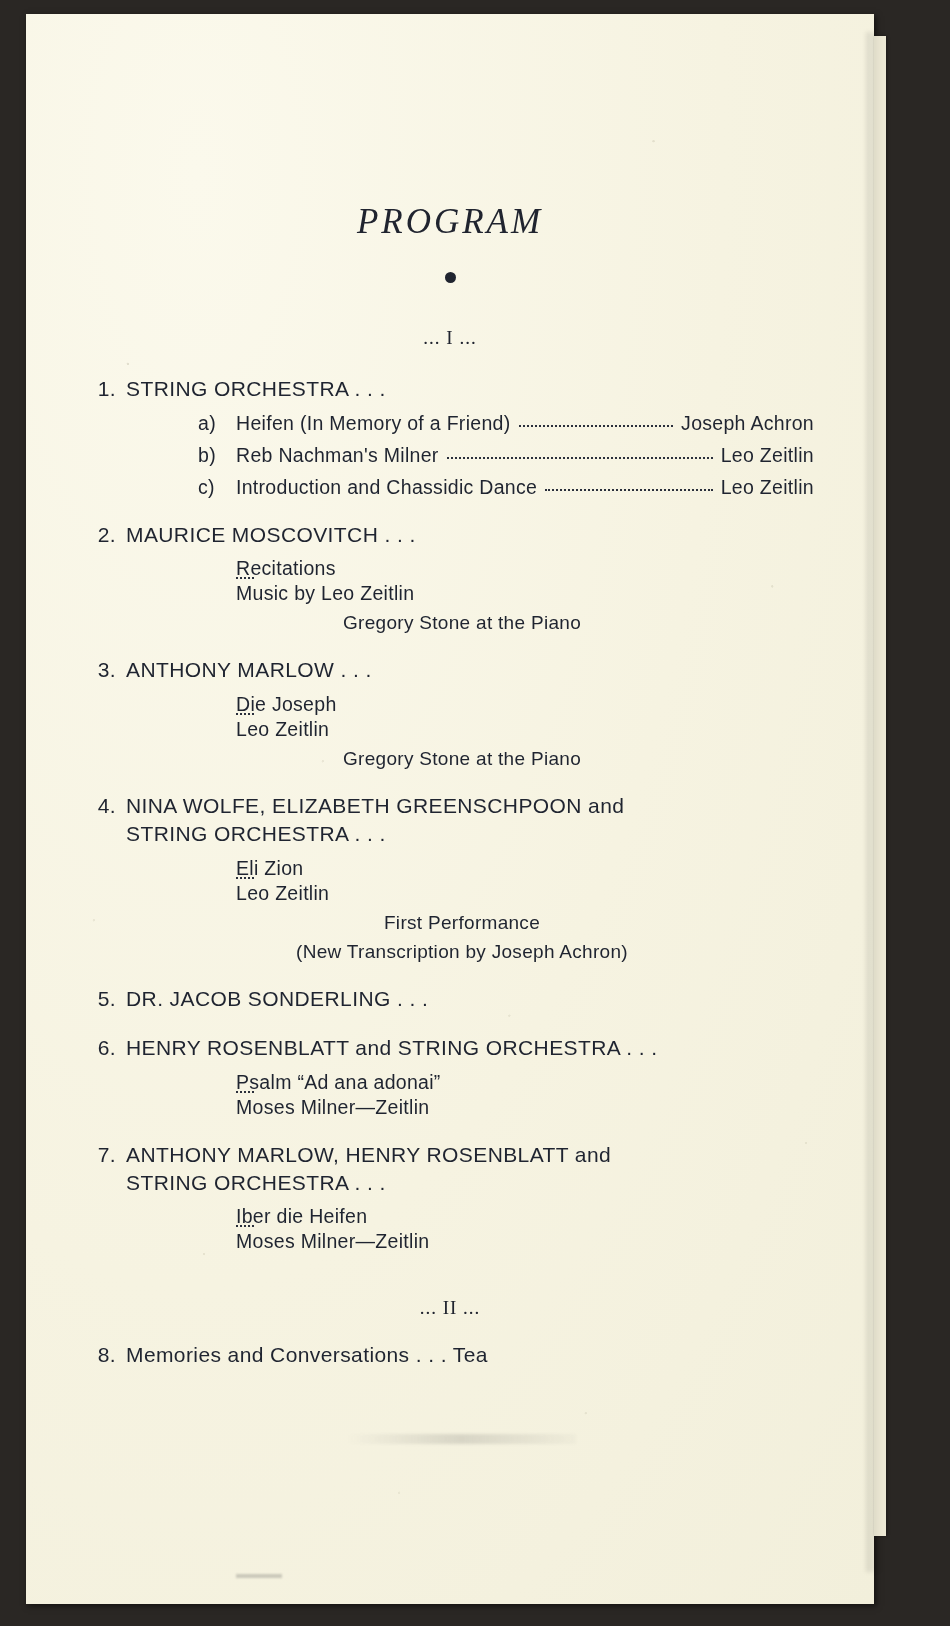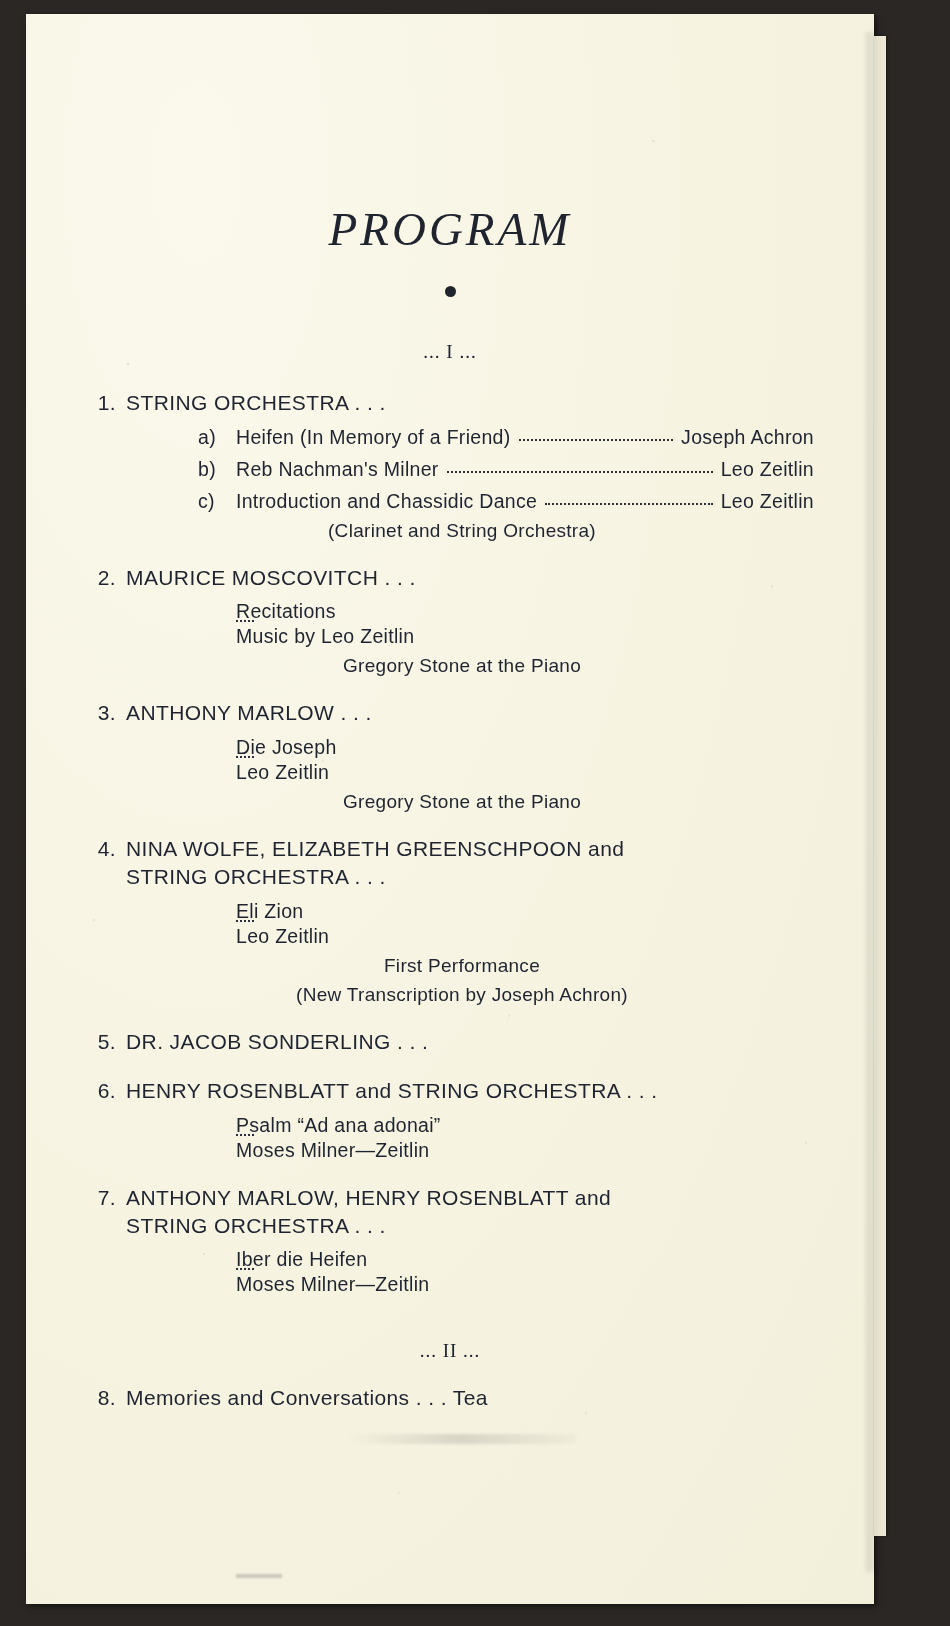--- a/index.html
+++ b/index.html
@@ -78,21 +78,21 @@
     z-index: 2;
     color: #1c2230;
     padding: 0 60px;
   }
 
   
   .title {
     text-align: center;
     font-family: "Liberation Serif", serif;
     font-style: italic;
-    font-size: 47px;
+    font-size: 35px;
     letter-spacing: 3px;
     color: #20242f;
     margin-top: 188px;
     font-weight: 400;
   }
   .title-dot {
     width: 11px;
     height: 11px;
     background: #20242f;
     border-radius: 50%;
@@ -225,21 +225,20 @@
             <span class="work">Reb Nachman's Milner</span>
             <span class="leader"></span>
             <span class="credit">Leo Zeitlin</span>
           </div>
           <div class="sub indent-a">
             <span class="lettered">c)</span>
             <span class="work">Introduction and Chassidic Dance</span>
             <span class="leader"></span>
             <span class="credit">Leo Zeitlin</span>
           </div>
-          <div class="note">(Clarinet and String Orchestra)</div>
         </div>
 
         <div class="item">
           <div class="item-head">
             <span class="item-num">2.</span>
             <span class="item-title">MAURICE MOSCOVITCH . . .</span>
           </div>
           <div class="sub indent-b">
             <span class="work">Recitations</span>
             <span class="leader"></span>

